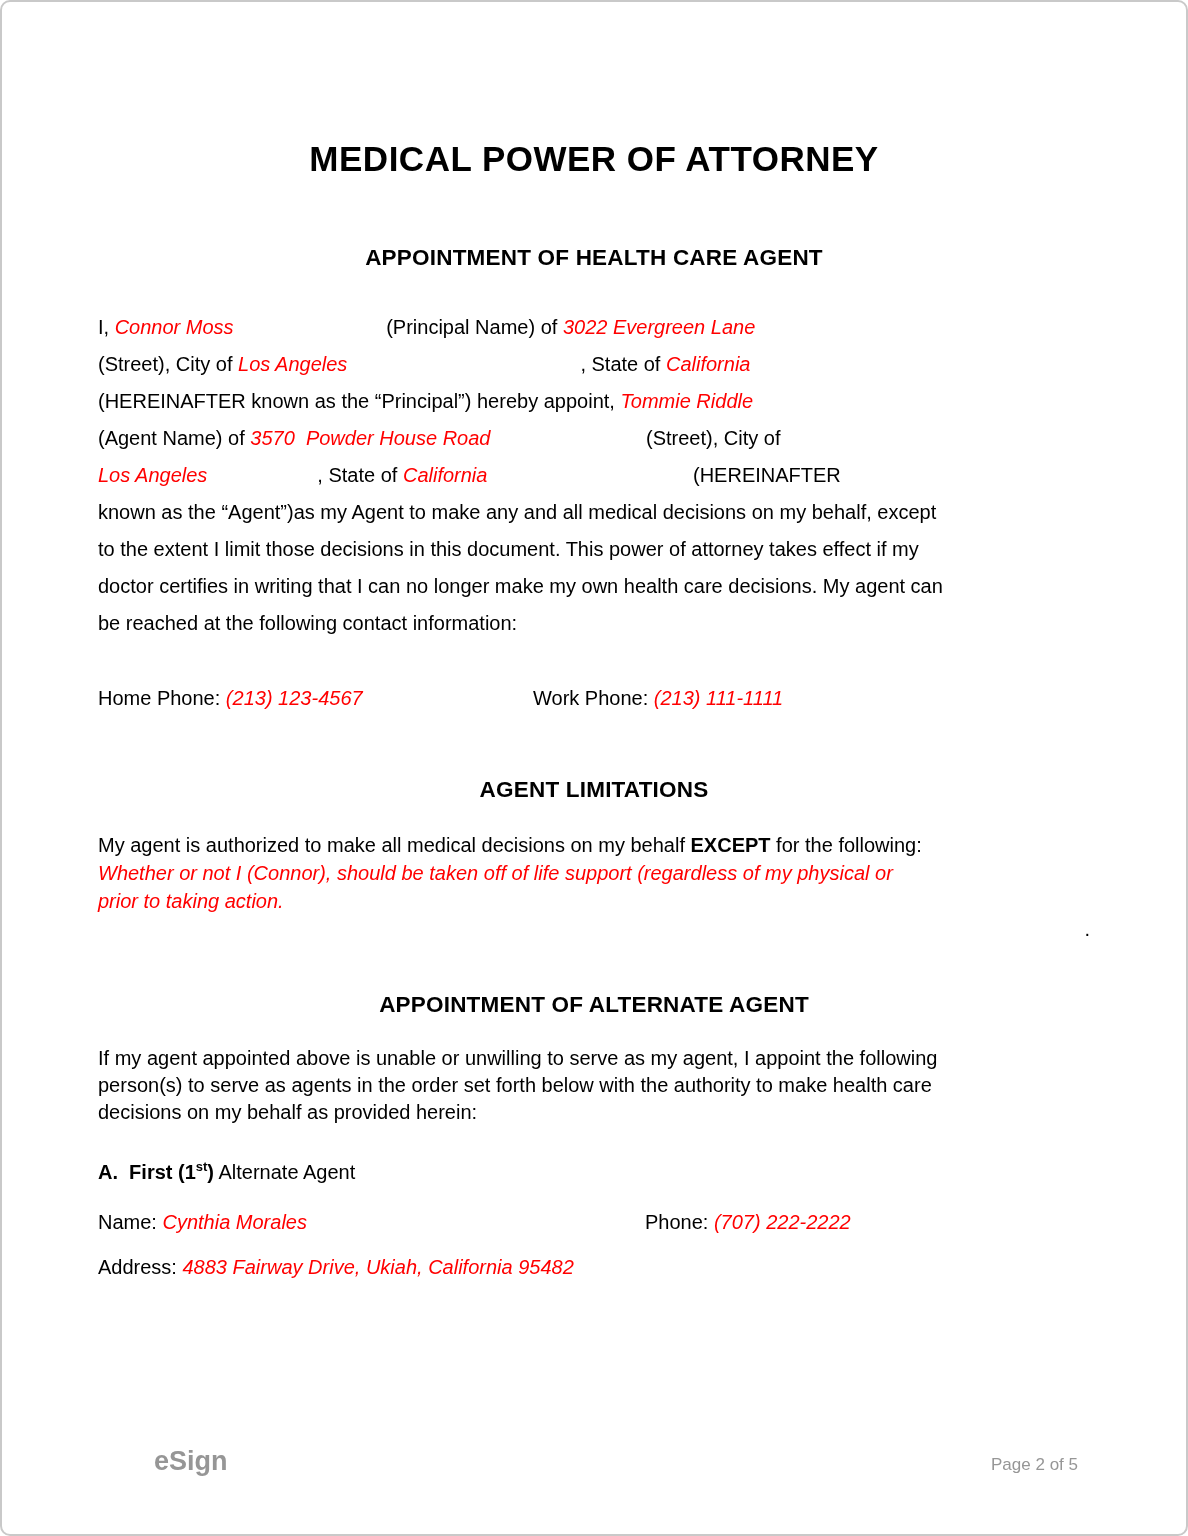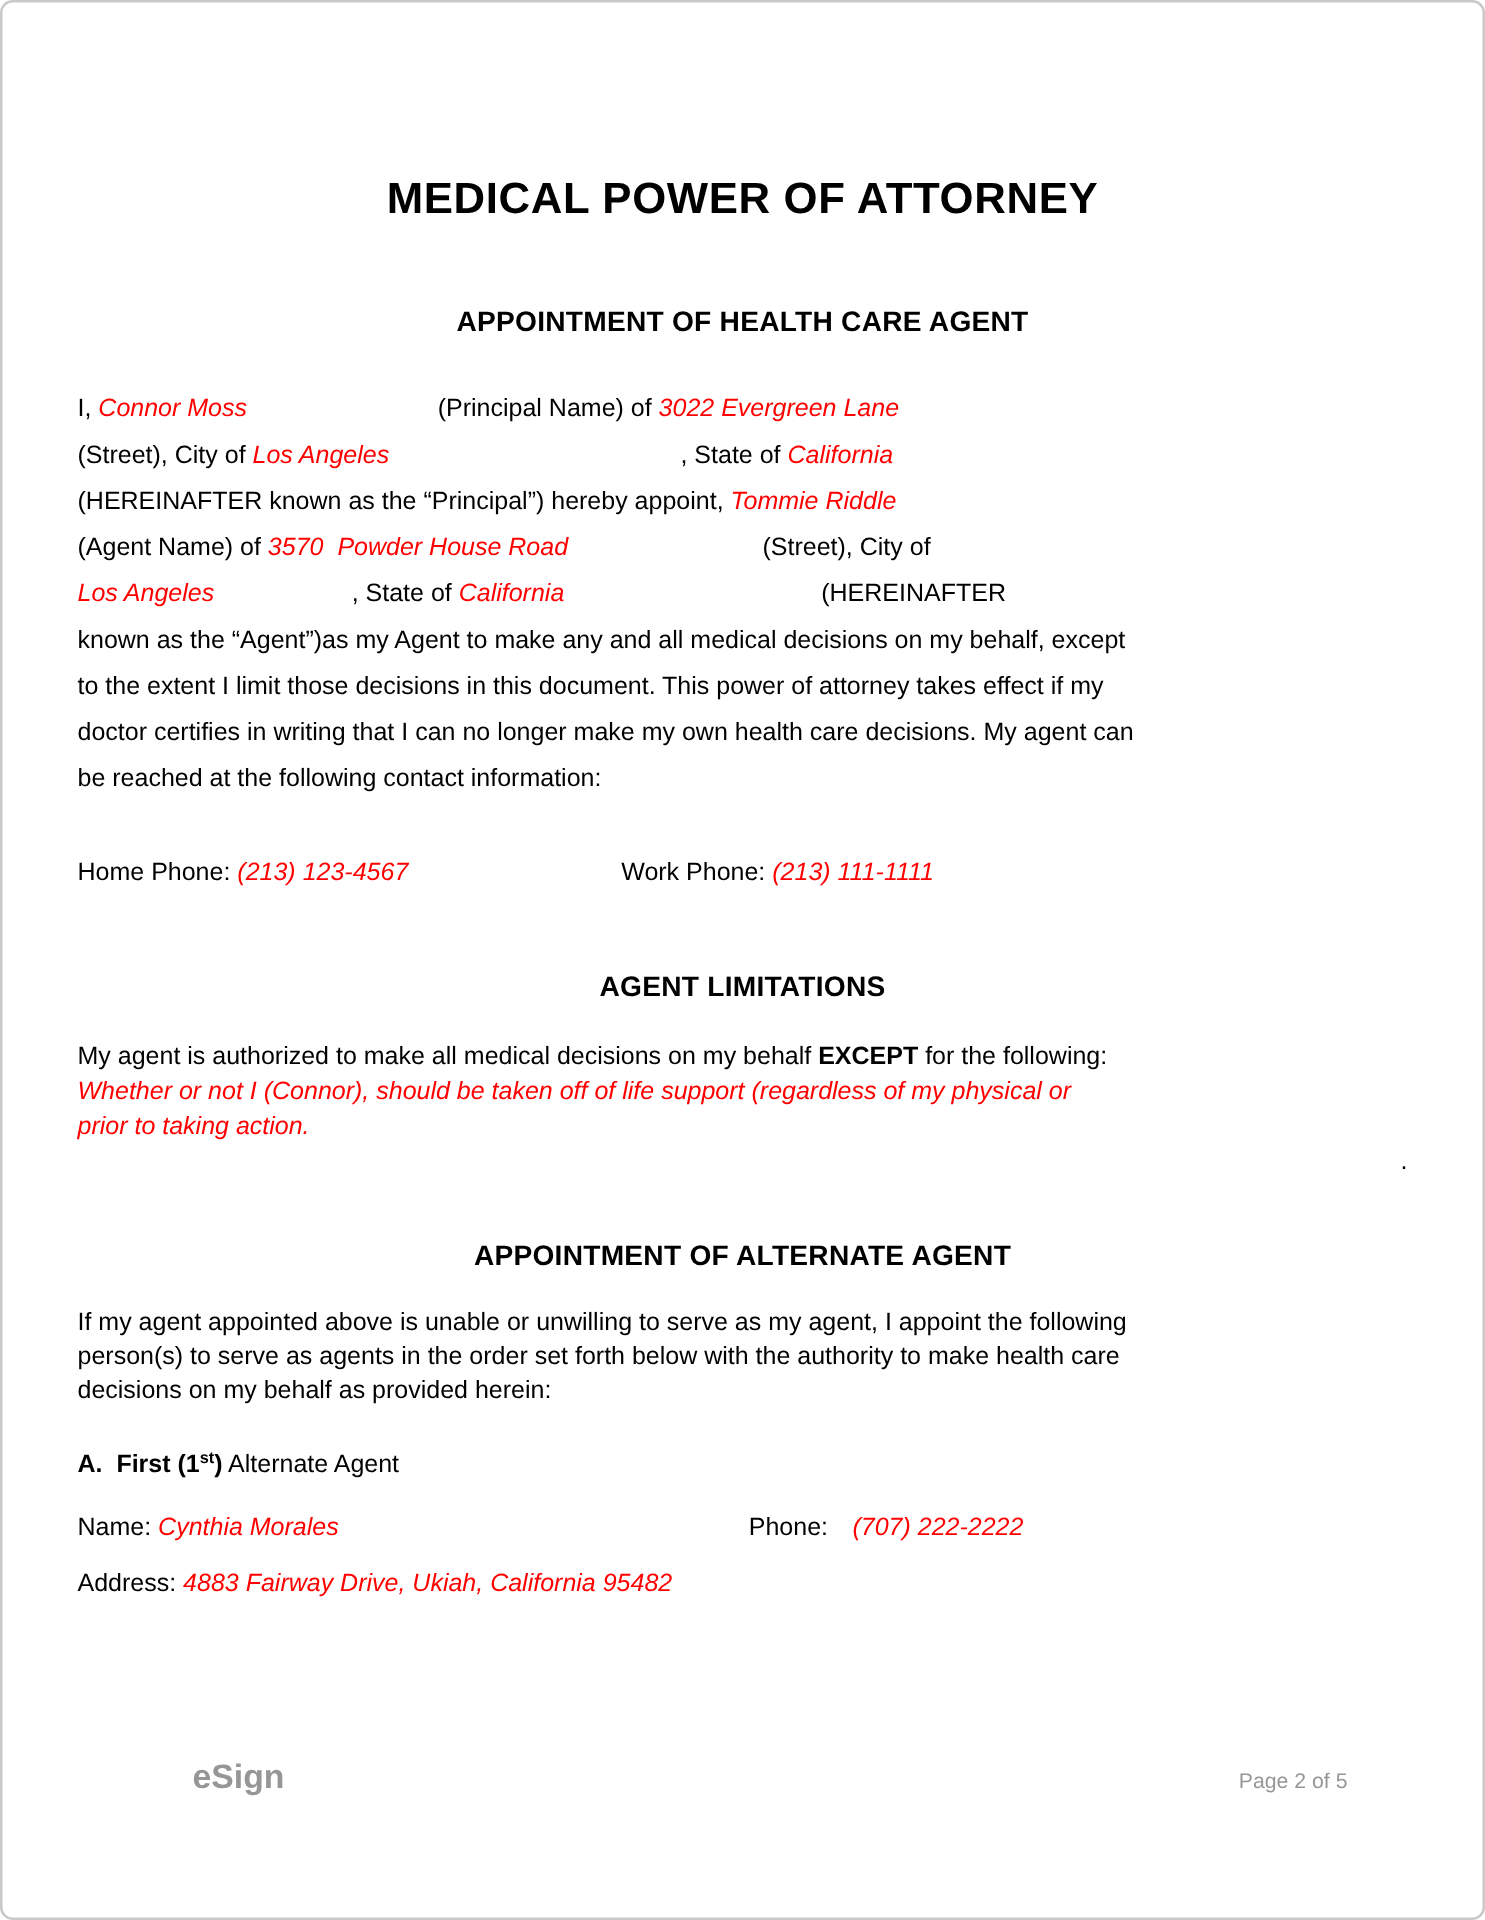--- a/index.html
+++ b/index.html
@@ -8,21 +8,21 @@
     width: 1188px;
     height: 1536px;
     box-sizing: border-box;
     background: #ffffff;
     border: 2px solid var(--page-border, #c9c9c9);
     border-radius: 10px;
     overflow: hidden;
     font-family: "Liberation Sans", sans-serif;
     color: var(--text-black, #000);
   }
-  .content { padding: 0 60px; }
+  .content { padding: 0 96px; }
 
   .doc-title {
     margin: 136px 0 0 0;
     text-align: center;
     font-size: 35px;
     line-height: 42px;
     font-weight: bold;
     letter-spacing: 0.5px;
   }
   .sec-heading {
@@ -68,26 +68,26 @@
   .ccell-r { flex: 1; margin-left: 8px; margin-right: 68px; }
 
   .item-line { margin-top: 33px; height: 27px; }
   .wrap sup { font-size: 13px; font-weight: bold; }
 
   .nrow { display: flex; height: 30px; }
   .name-row { margin-top: 20px; }
   .addr-row { margin-top: 15px; }
   .ncell { display: flex; align-items: flex-end; }
   .ncell-l { width: 537px; }
-  .ncell-r { flex: 1; margin-right: 10px; gap: 14px; }
+  .ncell-r { flex: 1; margin-left: 10px; margin-right: 10px; }
   .addr-cell { flex: 1; }
 
   .footer {
     position: absolute;
-    top: 1404px;
+    top: 1444px;
     left: 152px;
     right: 108px;
     display: flex;
     justify-content: space-between;
     align-items: baseline;
   }
   .brand { font-size: 27px; font-weight: bold; color: var(--footer-gray, #969696); }
   .pagenum { font-size: 17px; color: var(--footer-gray, #969696); }
 </style>
 </head>

